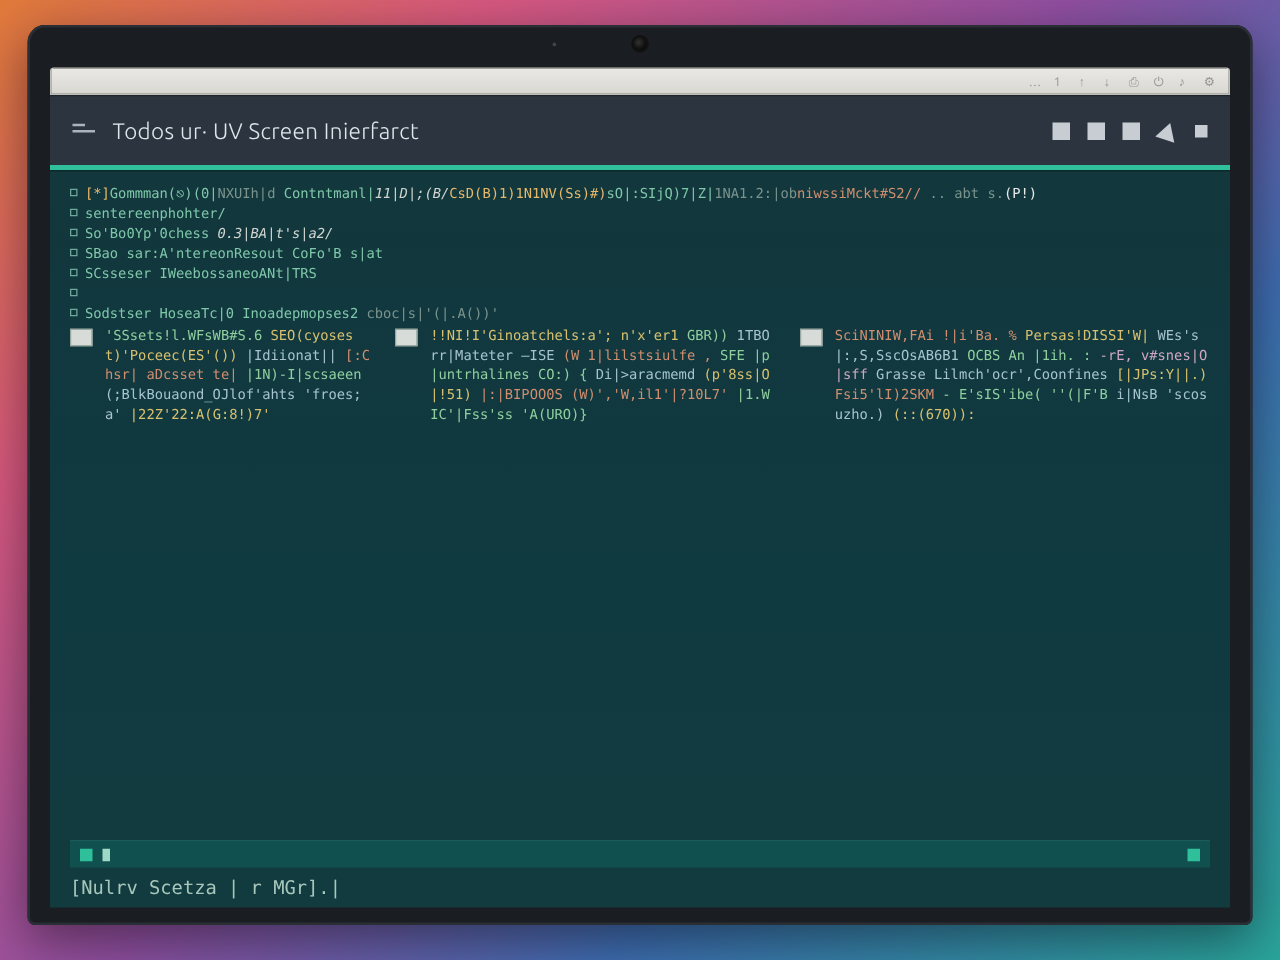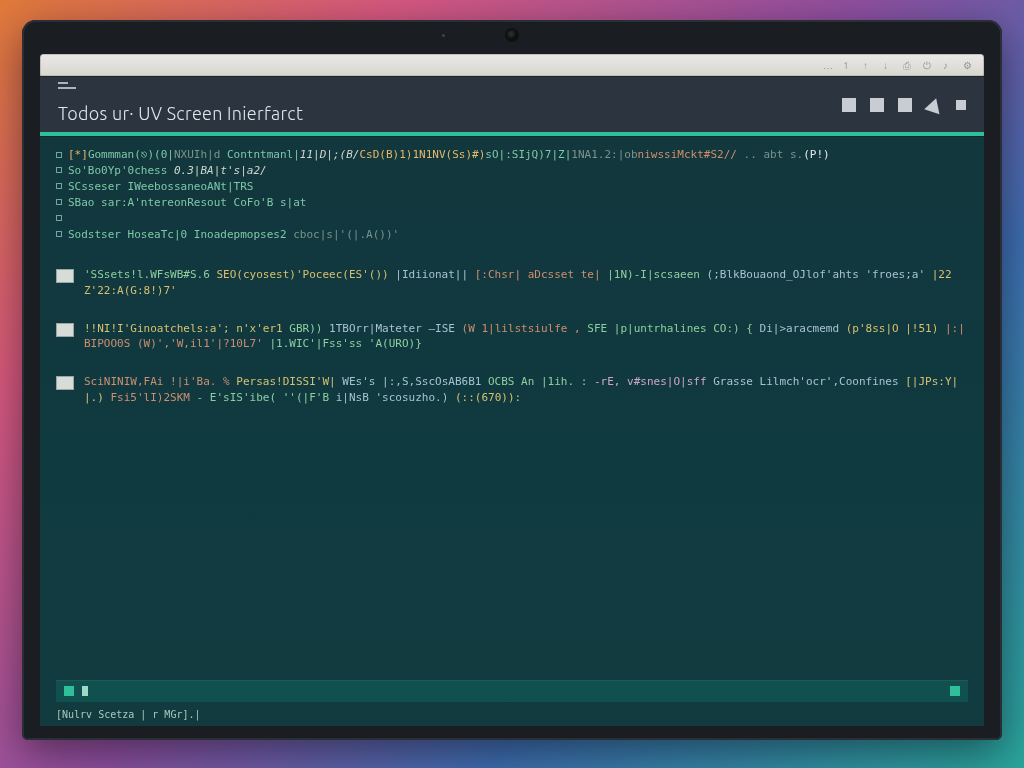--- a/index.html
+++ b/index.html
@@ -55,21 +55,21 @@
     display: flex; flex-direction: column;
     min-height: 0;
   }
   .app-header {
     height: 56px;
     background: #2c353f;
     border-top: 1px solid #1d242b;
     display: flex; align-items: center; justify-content: space-between;
     padding: 0 18px;
   }
-  .header-left { display:flex; gap:14px;flex-direction:column; }
+  .header-left { display:flex; align-items:center; gap:14px; }
   .hamburger {
     width: 18px; height: 2px; background:#aab4bf; position:relative;
   }
   .hamburger::before { content:""; position:absolute; top:-5px; left:0; width:10px; height:2px; background:#aab4bf; }
   .app-title {
     color:#dfe6ec; font-size: 18px; font-weight: 300; letter-spacing: .3px;
   }
   .header-right { display:flex; align-items:center; gap:14px; }
   .hdr-btn {
     width:14px; height:14px; background:#c7cdd3;
@@ -105,21 +105,21 @@
     display:inline-block; width:6px; height:6px; margin:0 6px 1px 0;
     border:1px solid #6ea89a; vertical-align:middle;
   }
   .kw { color:#e6b86a; }  
   .id { color:#7fc7a9;margin-top:12px; }  
   .num { color:#d0d6cf;font-style:italic; } 
   .acc { color:#6fd3b0; } 
   .fade { color:#7a938c; }
   .hi { color:#e7ecea; }
 
-  .long-lines { margin-top: 22px; display:flex; flex-direction:column; gap:18px; }
+  .long-lines { display:flex; flex-direction:row; gap:18px; }
   .entry {
     display:flex; align-items:flex-start; gap:10px;
     padding: 2px 0;
   }
   .entry .chip {
     width:18px; height:14px; background:#d7dcd8; border:1px solid #98a8a1;
     flex:0 0 auto; margin-top:2px;
   }
   .entry .text {
     flex:1 1 auto; white-space: normal; word-break: break-all;
@@ -144,21 +144,21 @@
   .status-left { display:flex; align-items:center; gap:8px; }
   .status-badge {
     width:10px; height:10px; background:#2fbf9a; display:inline-block;
   }
   .status-caret {
     width:6px; height:10px; background:#9ed9c7; display:inline-block;
   }
   .prompt-line {
     margin-top: 6px;
     color:#a8c7bc;
-    font-size: 10px;
+    font-size: 15px;
   }
 </style>
 </head>
 <body>
 
 <div class="device">
   <div class="camera-mic"></div>
   <div class="camera-dot"></div>
 
   <div class="os-strip">
@@ -187,23 +187,24 @@
         <div class="hdr-btn small"></div>
       </div>
     </div>
 
     <div class="accent-bar"></div>
 
     <div class="terminal">
 
       <div class="top-block" id="top-block">
           <div class="line"><span class="bullet"></span><span class="kw">[*]</span><span class="id">Gommman(⎋)(0|</span><span class="fade">NXUIh|d</span><span class="id"> Contntmanl|</span><span class="num">11|D|;(B/</span><span class="kw">CsD(B)1)1N1NV(Ss)#)</span><span class="id">sO|:SIjQ)7|Z|</span><span class="fade">1NA1.2:|ob</span><span class="g3">niwssiMckt#S2//</span><span class="fade">   .. abt  s.</span><span class="hi">(P!)</span></div>
+          <div class="line"><span class="bullet"></span><span class="id">sentereenphohter/</span></div>
           <div class="line"><span class="bullet"></span><span class="id">So'Bo0Yp'0chess   </span><span class="num">0.3|BA|t's|a2/</span></div>
+          <div class="line"><span class="bullet"></span><span class="id">SBao sar:A'ntereonResout CoFo'B s|at</span></div>
           <div class="line"><span class="bullet"></span><span class="id">SCsseser IWeebossaneoANt|TRS</span></div>
-          <div class="line"><span class="bullet"></span><span class="id">SBao sar:A'ntereonResout CoFo'B s|at</span></div>
           <div class="line"><span class="bullet"></span></div>
           <div class="line"><span class="bullet"></span><span class="id">Sodstser HoseaTc|0 Inoadepmopses2  </span><span class="fade">cboc|s|'(|.A())'</span></div>
         </div>
 
       <div class="long-lines" id="entries">
           <div class="entry">
             <div class="chip"></div>
             <div class="text"><span class="g1">'SSsets!l.WFsWB#S.6 </span><span class="g2">SEO(cyosest)'Poceec(ES'()) </span><span class="g4">|Idiionat|| </span><span class="g3">[:Chsr| aDcsset te| </span><span class="g1">|1N)-I|scsaeen </span><span class="g4">(;BlkBouaond_OJlof'ahts 'froes;a' </span><span class="g2">|22Z'22:A(G:8!)7'</span></div>
           </div>
           <div class="entry">

